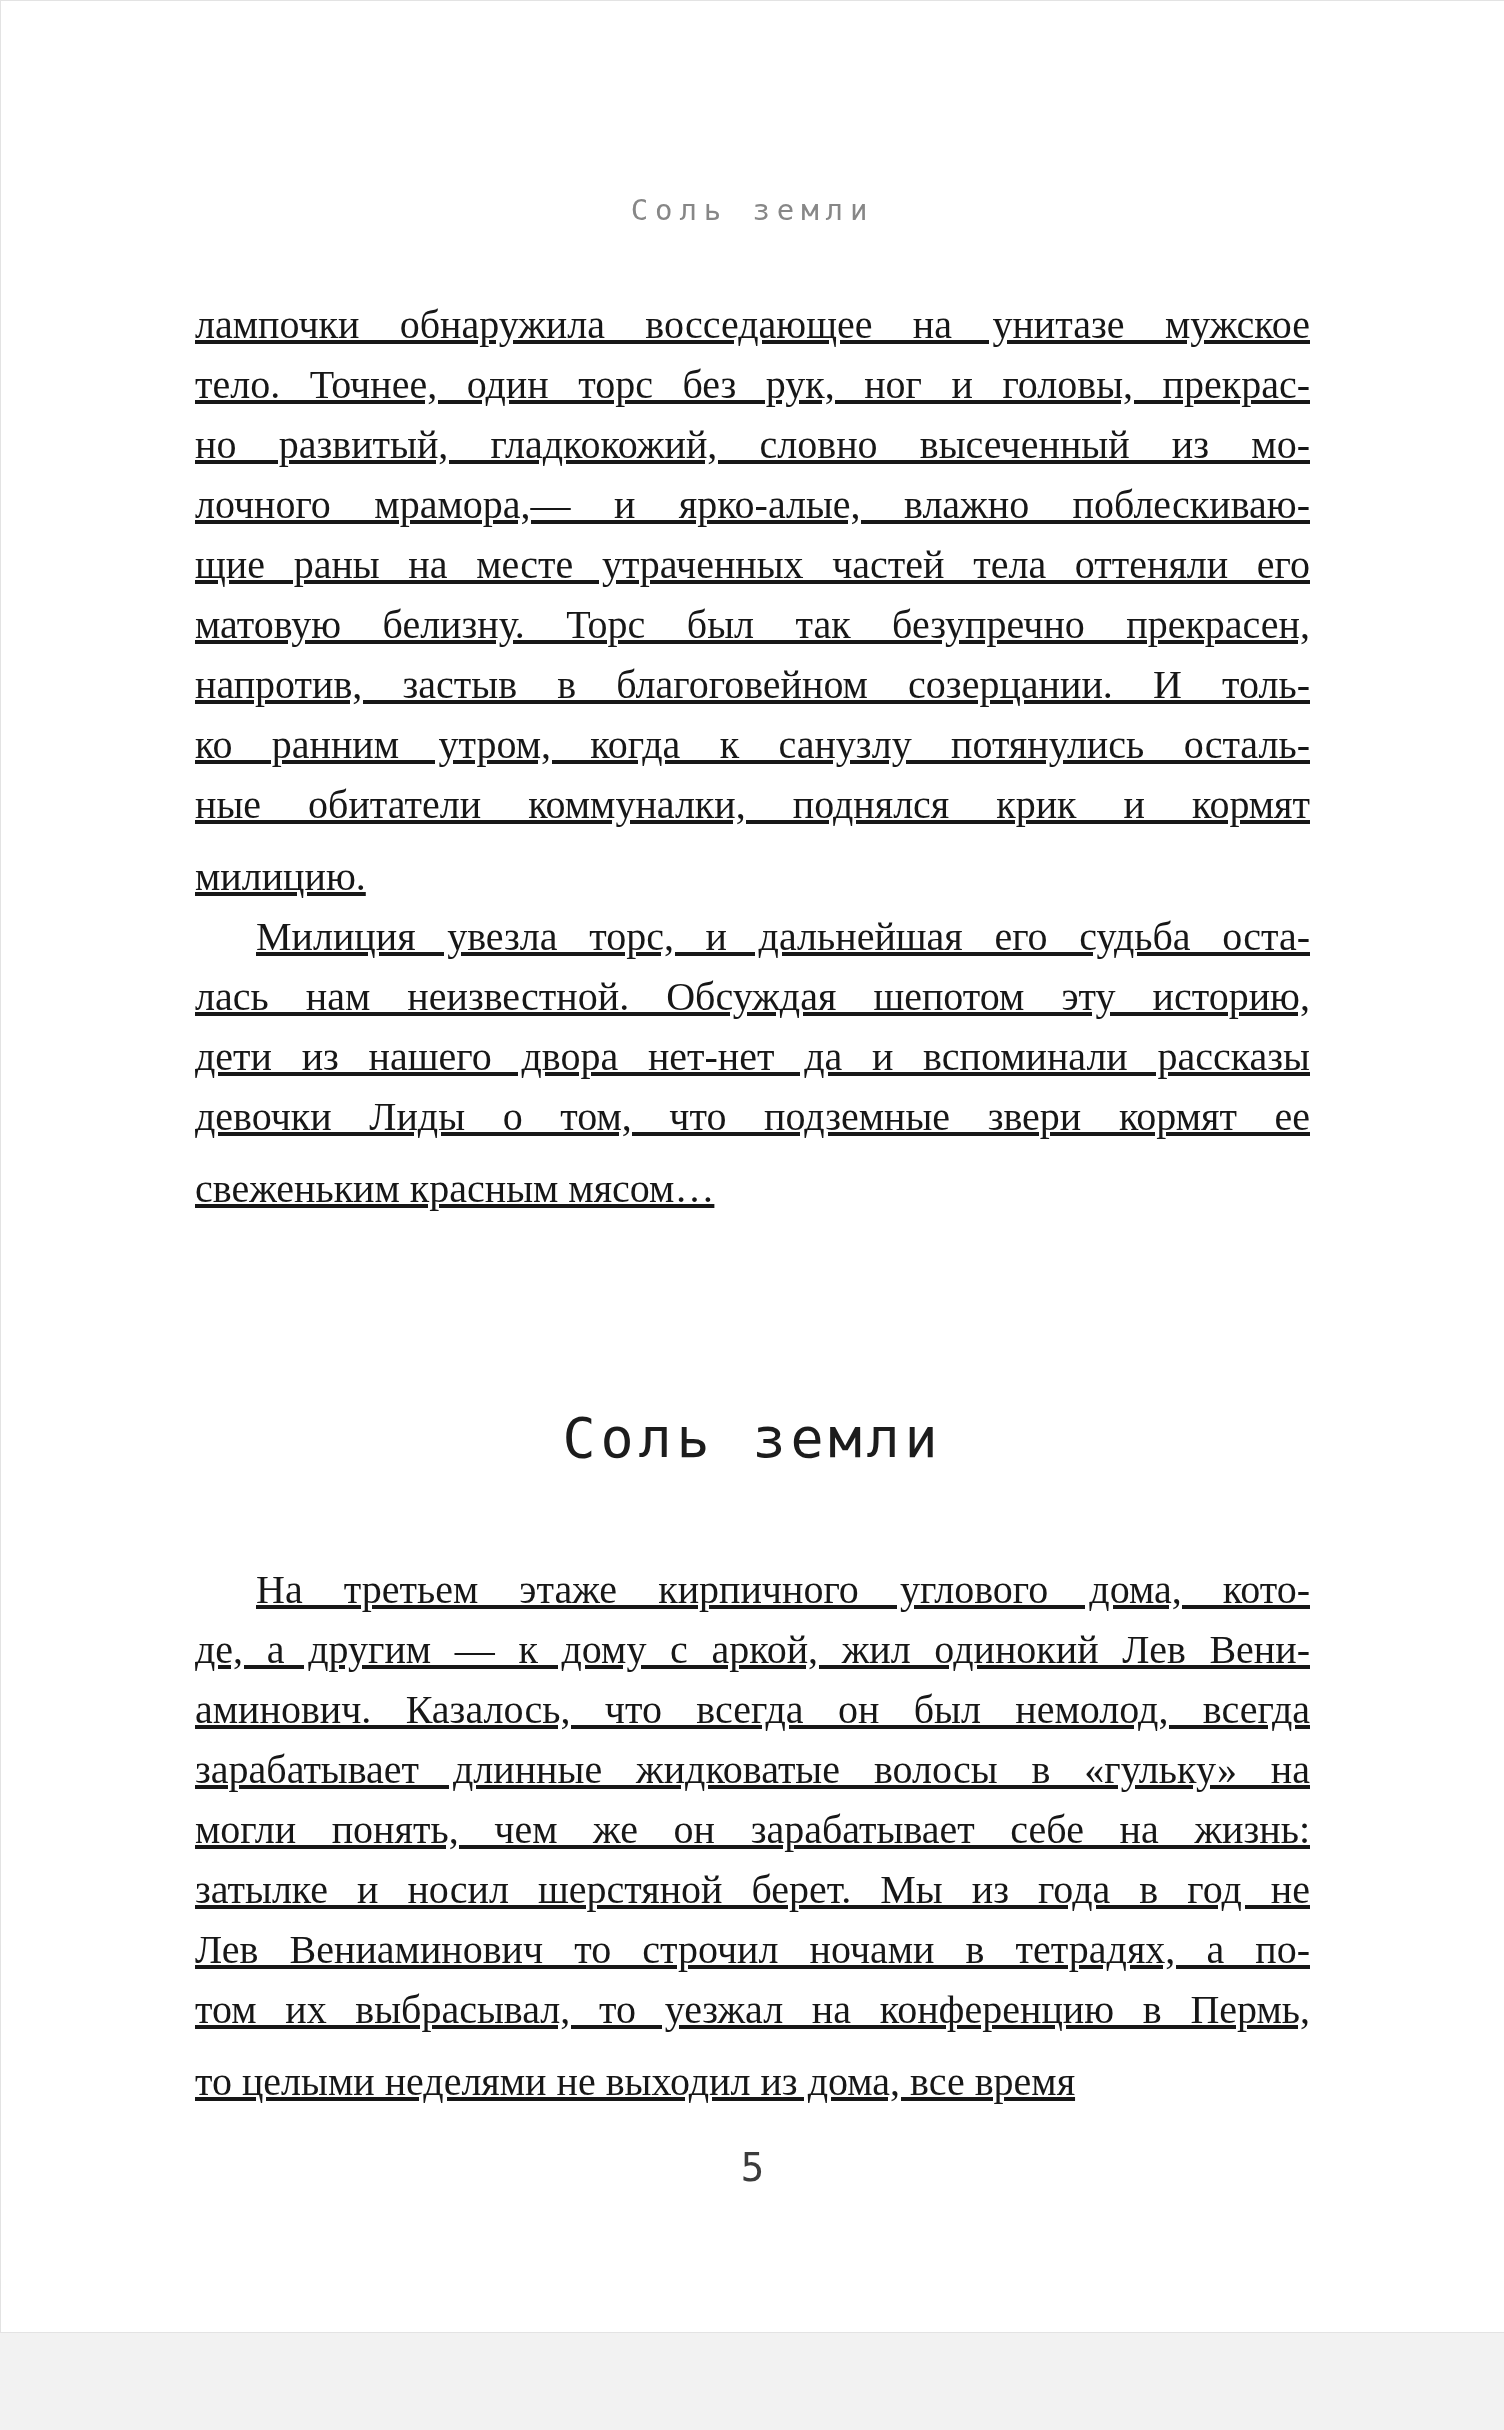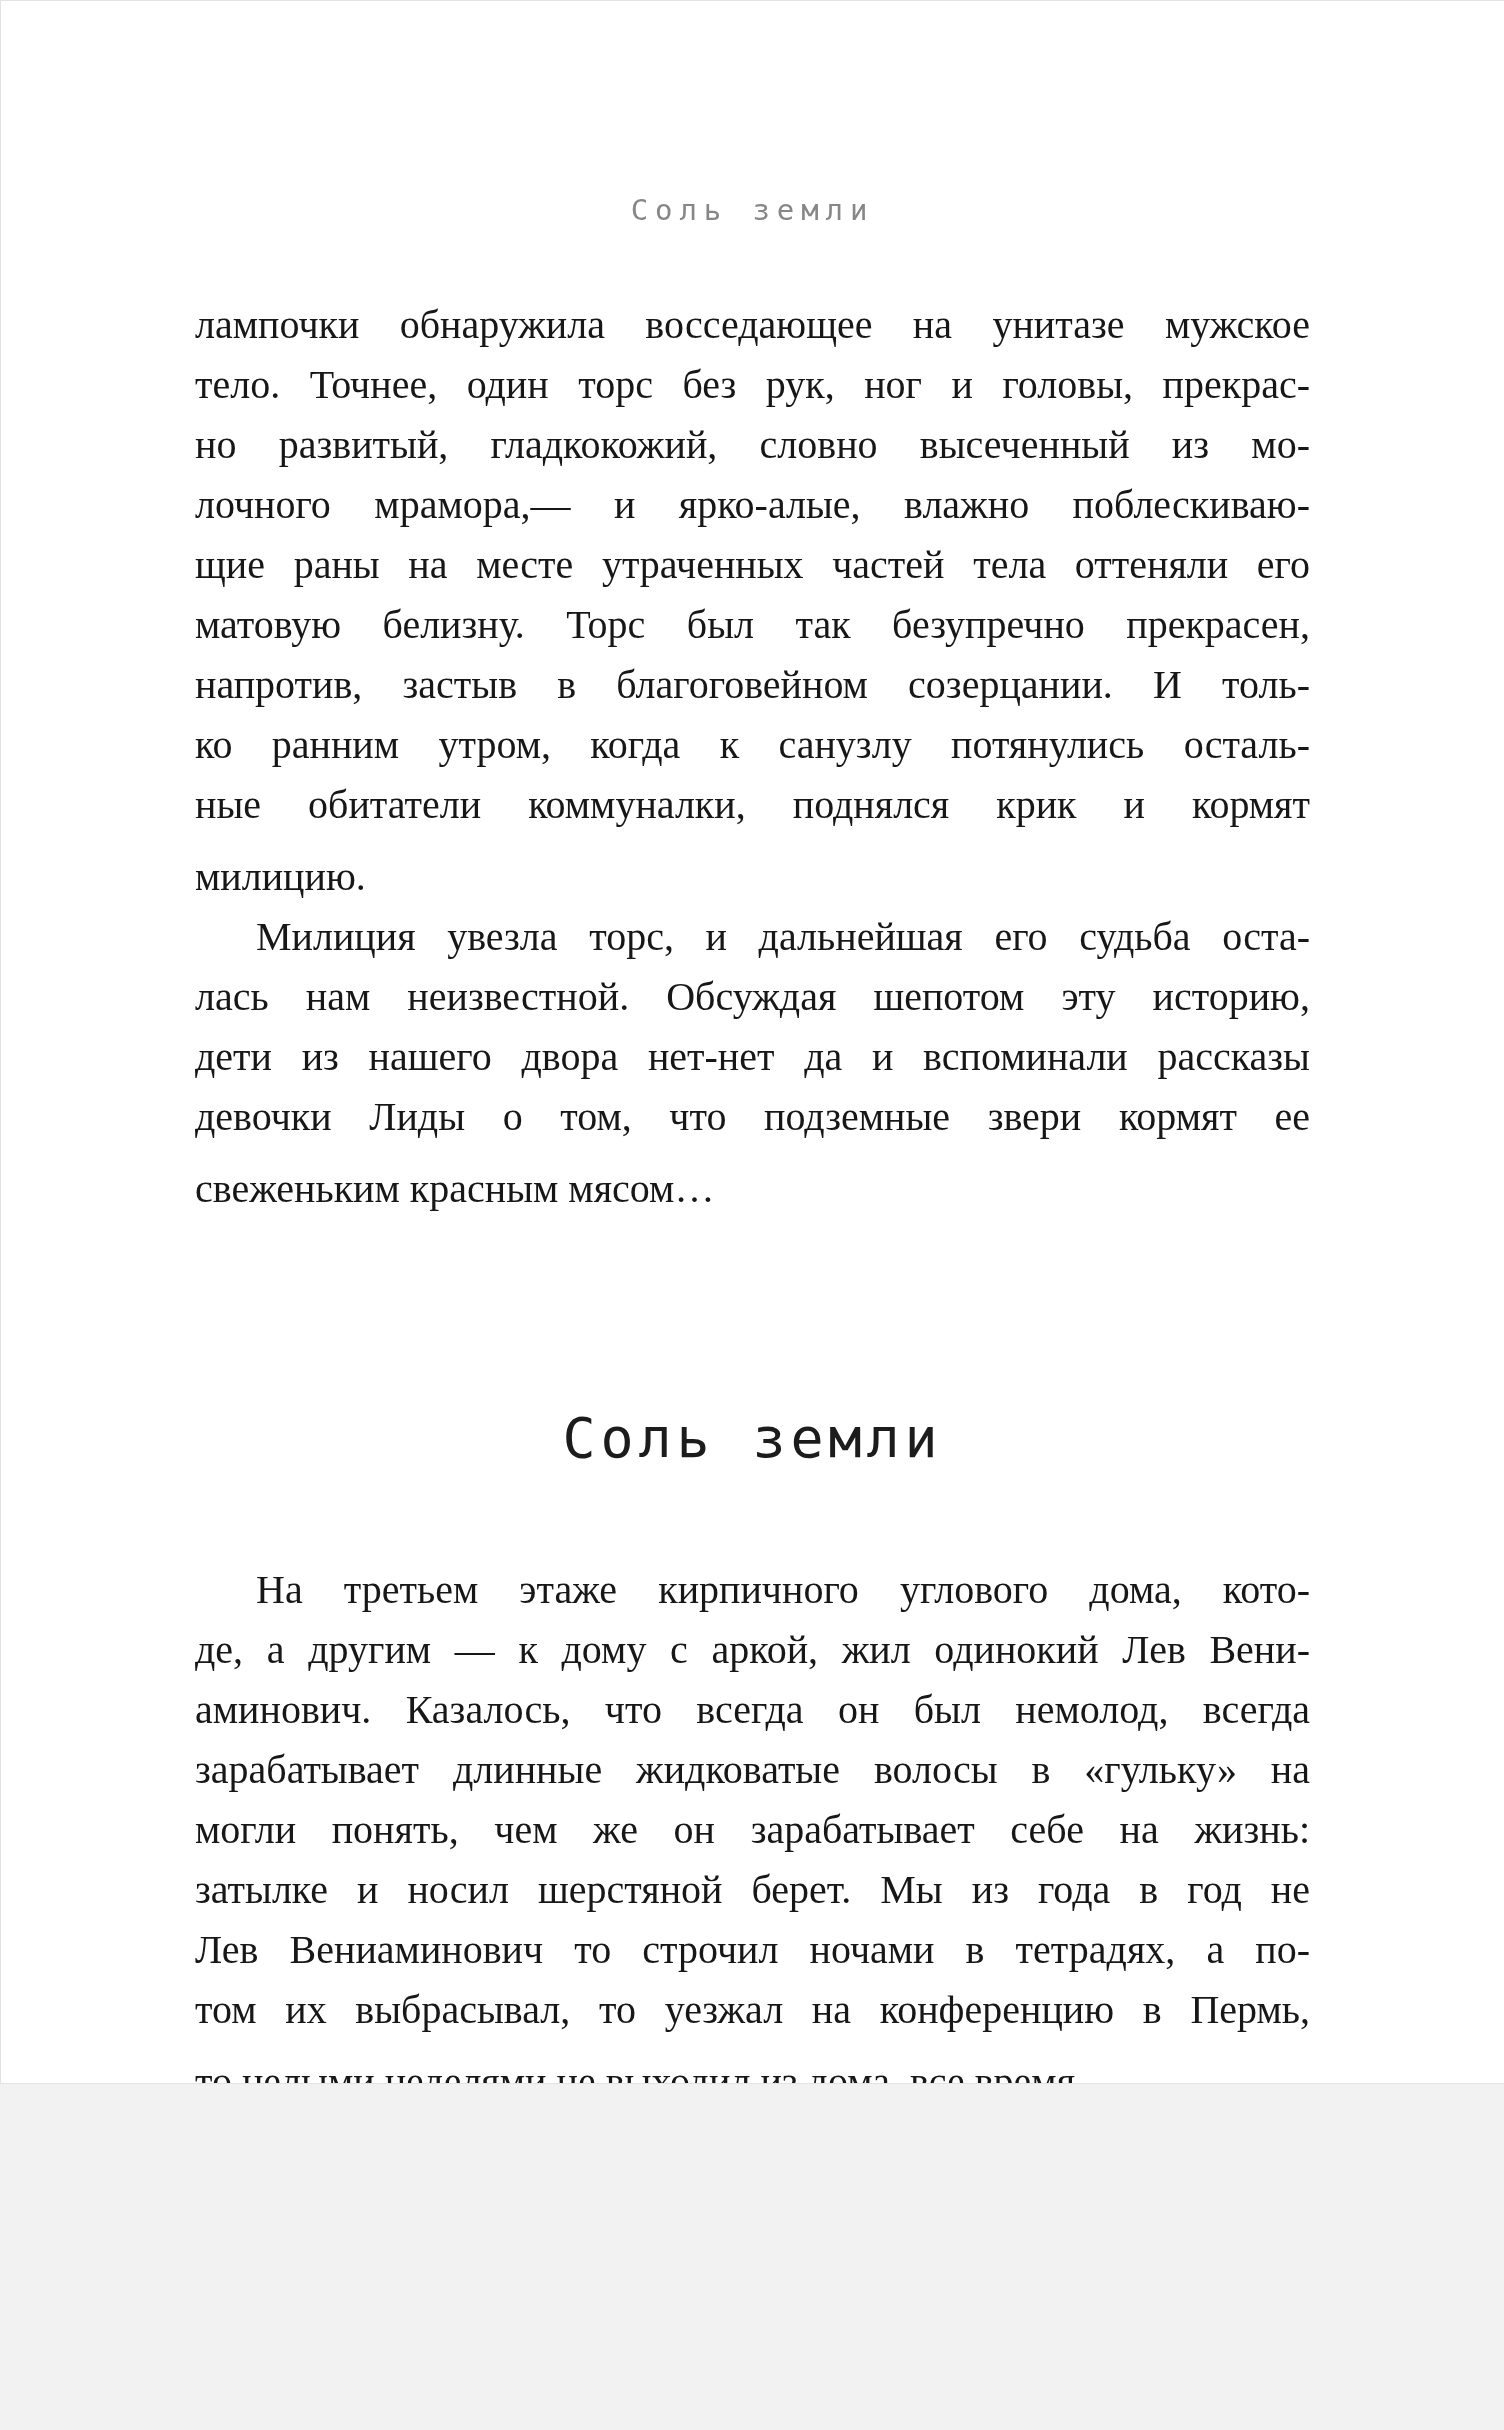--- a/index.html
+++ b/index.html
@@ -3,21 +3,21 @@
 <meta charset="utf-8">
 <style>
   html, body {
     margin: 0;
     padding: 0;
     background: #f2f2f2;
   }
   .page {
     position: relative;
     width: 1505px;
-    height: 2084px;
+    height: 2333px;
     margin: 0 auto;
     background: #ffffff;
     border: 1px solid #e3e3e3;
     box-sizing: border-box;
     overflow: hidden;
   }
   .running-header {
     margin-top: 192px;
     text-align: center;
     font-family: "DejaVu Sans Mono", monospace;
@@ -29,20 +29,21 @@
   .text-block {
     width: 1115px;
     margin: 67px auto 0 auto;
     font-family: "Liberation Serif", "DejaVu Serif", serif;
     font-size: 40px;
     line-height: 60px;
     color: #171717;
   }
   .paragraph {
     margin: 0;
+    text-decoration: underline;
   }
   .line {
     text-align: justify;
     text-align-last: justify;
     white-space: normal;
   }
   .line.last {
     text-align-last: left;
     margin-top: 12px;
   }

